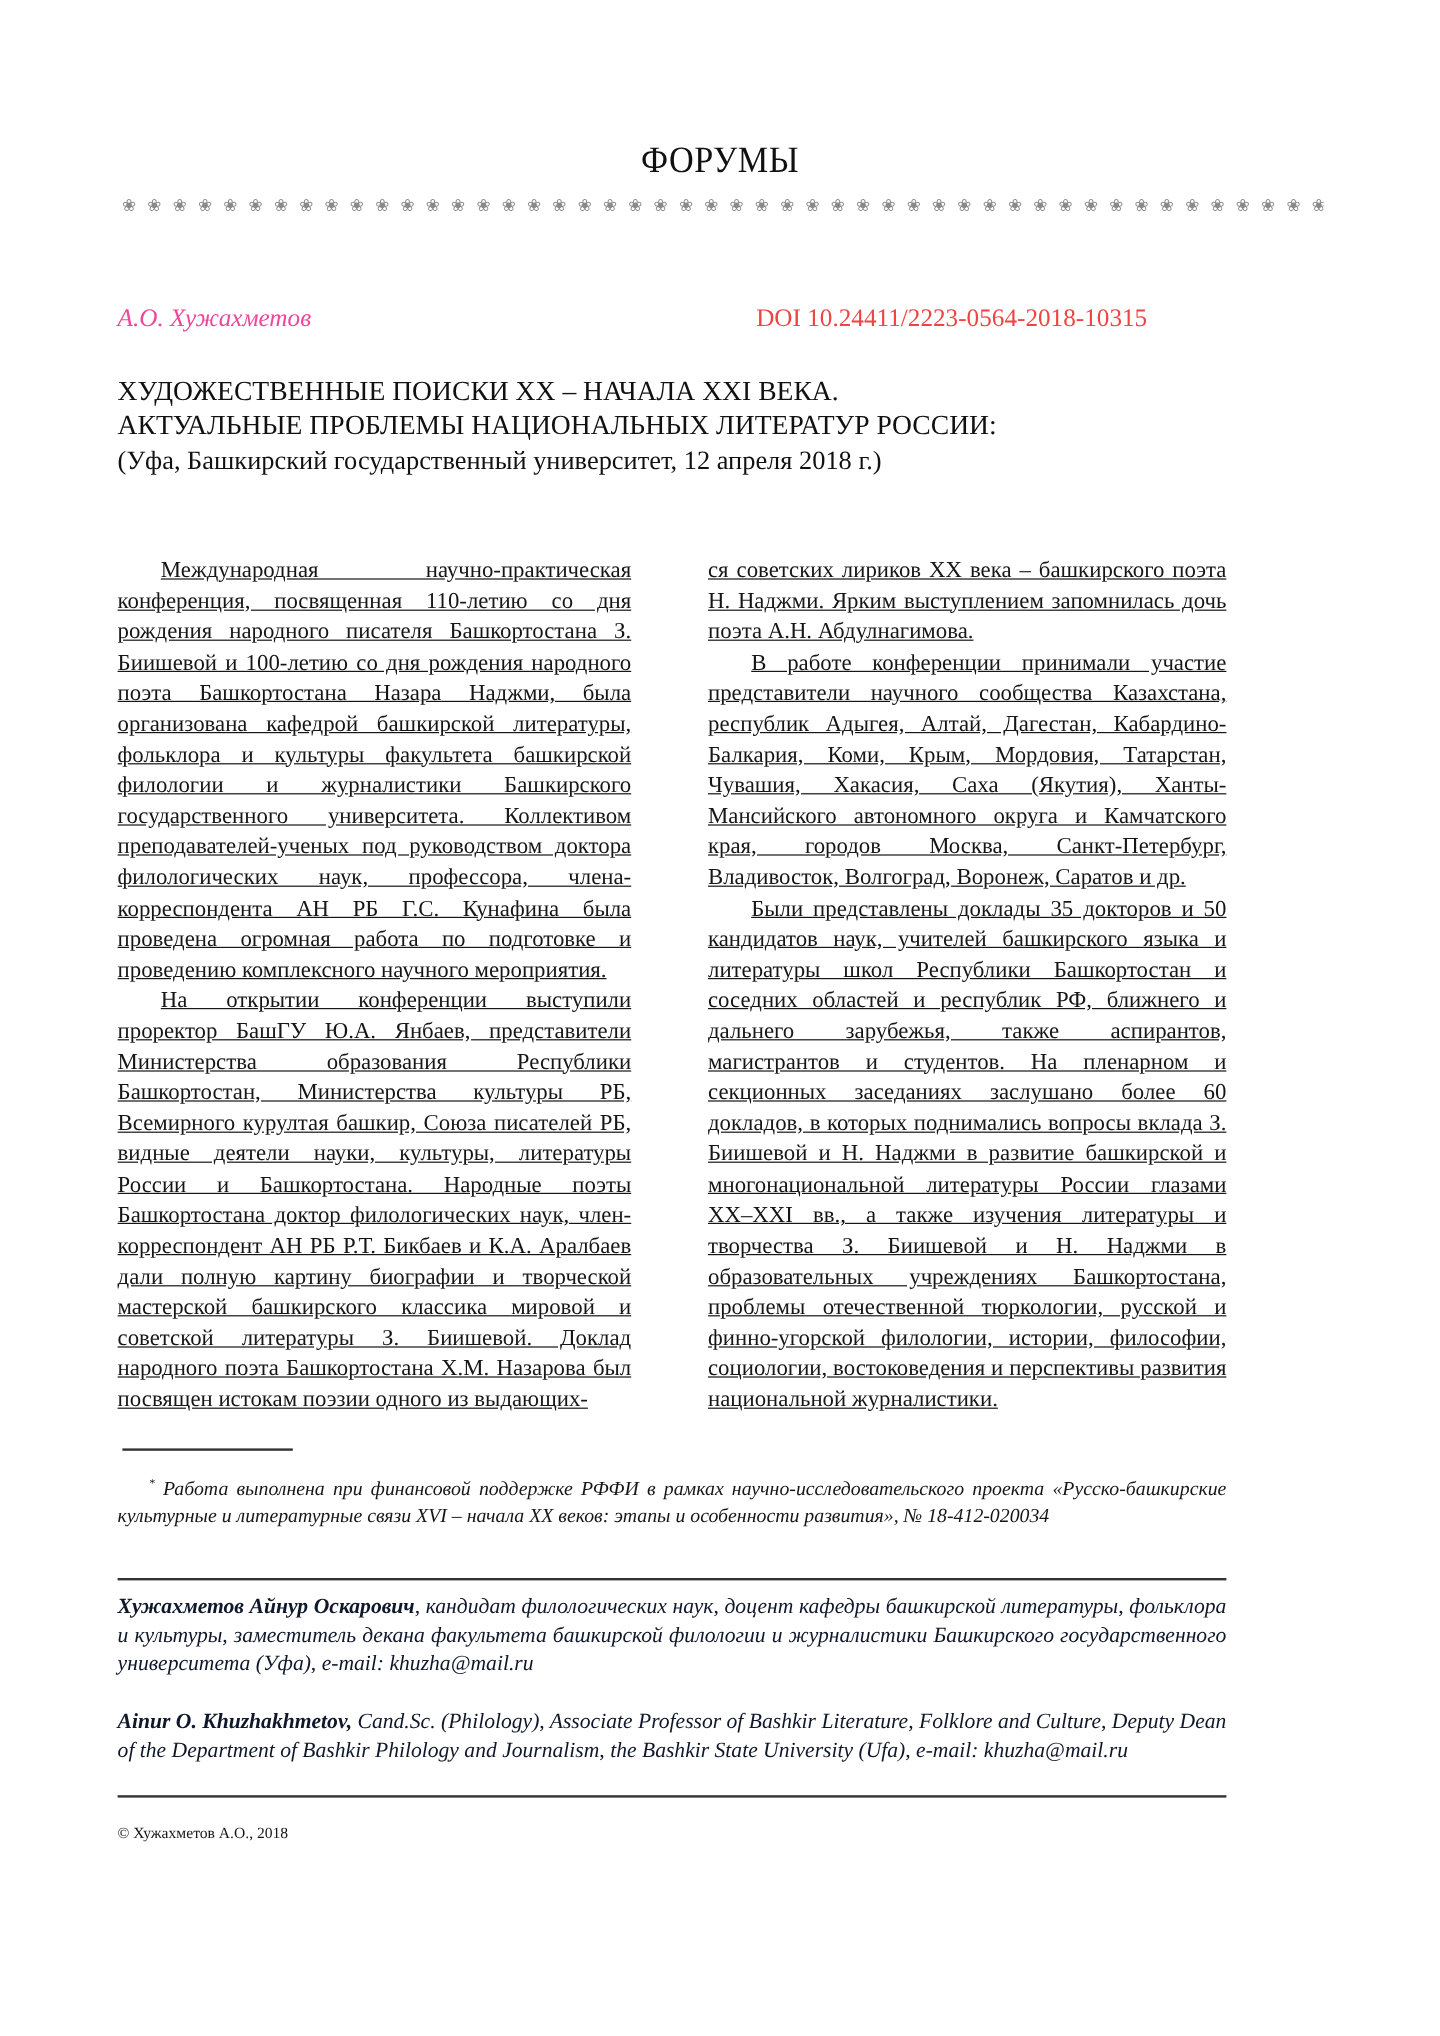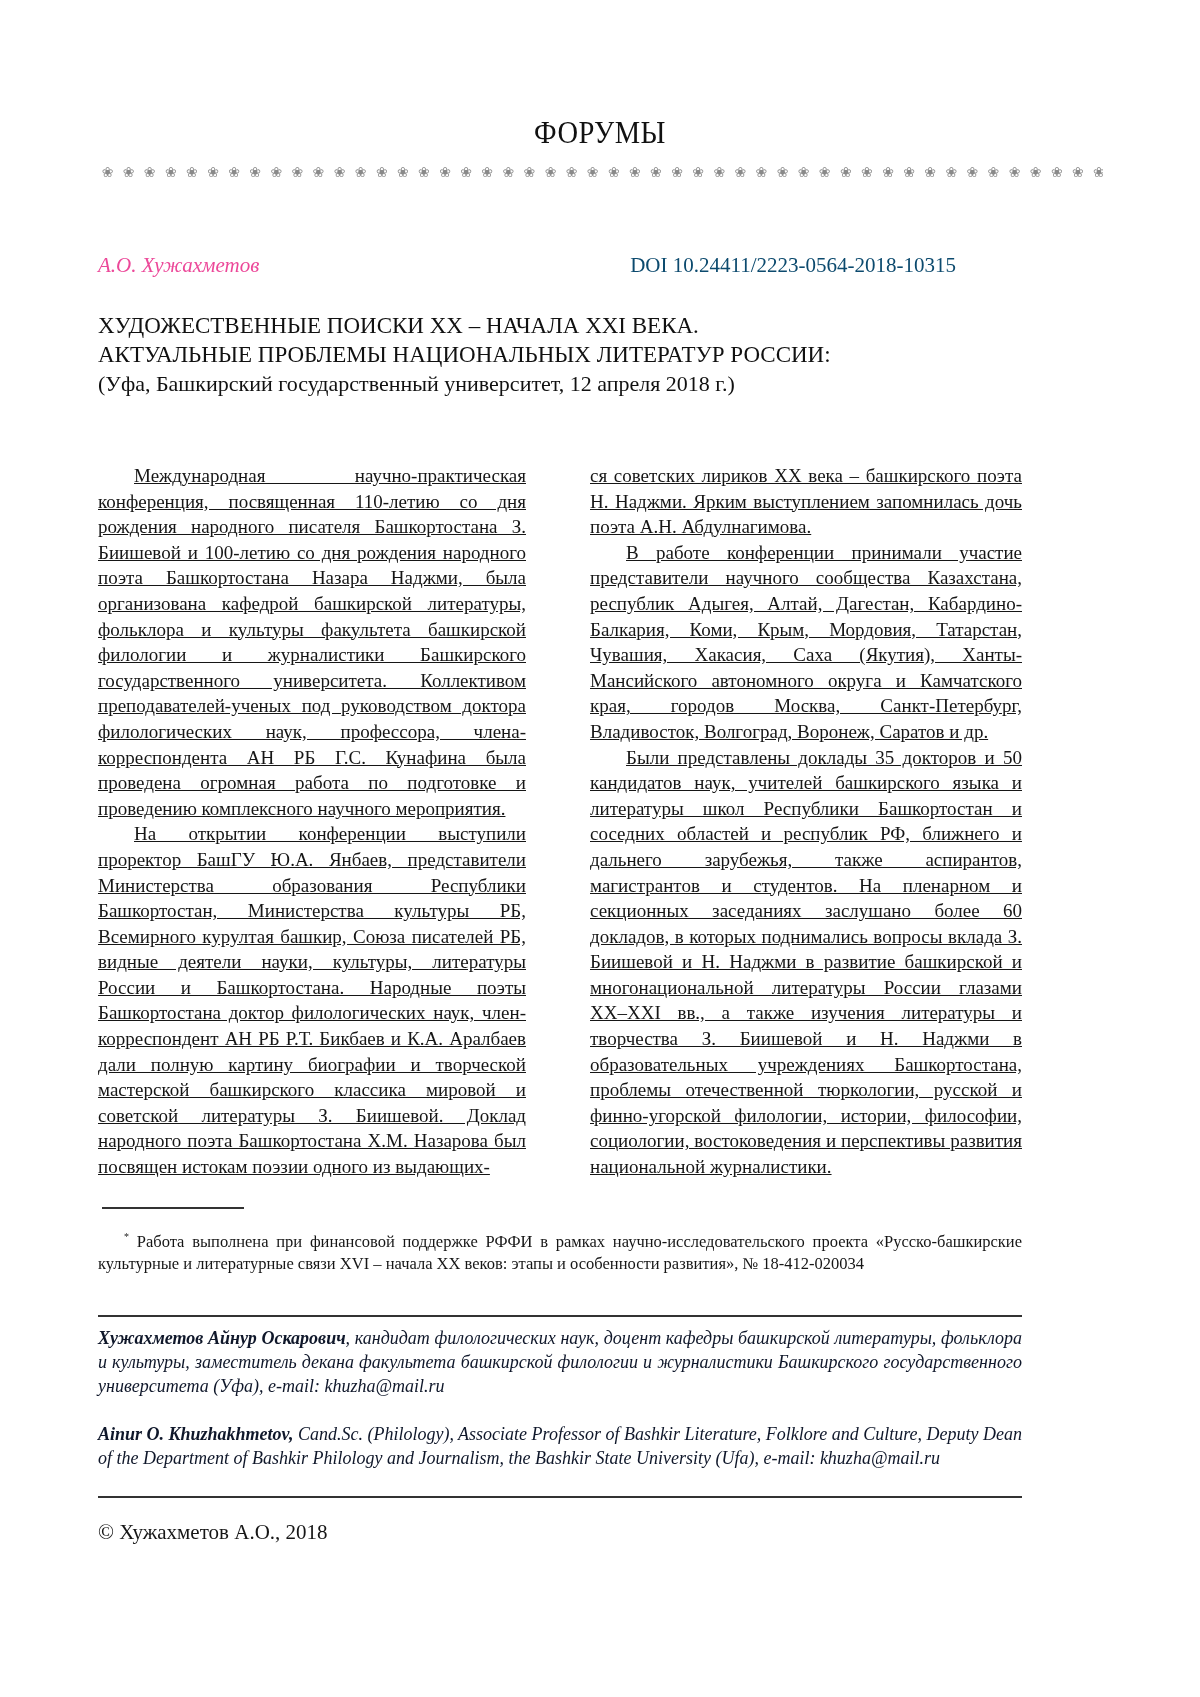--- a/index.html
+++ b/index.html
@@ -8,50 +8,50 @@
   .page { position: absolute; left: 0; top: 0; width: 1054px; height: 1697px; }
 
   .section-title { position: absolute; left: 0; width: 1200px; top: 115px; text-align: center;
                    font-size: 31px; letter-spacing: 0.5px; color: #111; transform: scaleX(0.92); }
 
   .ornament { position: absolute; left: 97px; top: 164px; width: 1006px; height: 18px; overflow: hidden;
               white-space: nowrap; color: #8a8a8a; font-size: 14px; line-height: 18px; }
   .ornament span { display: inline-block; width: 21.1px; text-align: center; }
 
   .author-line { position: absolute; left: 98px; top: 253px; font-size: 21px; font-style: italic; color: #ec4899; }
-  .doi { position: absolute; right: 98px; top: 253px; font-size: 21px; color: #0c4a6e; }
+  .doi { position: absolute; right: 98px; top: 253px; font-size: 21px; color: #ef4444; }
 
   .title-block { position: absolute; left: 98px; top: 311px; width: 1000px; font-size: 23px; line-height: 29px; color: #111; }
   .title-block .t-line { display: block; white-space: nowrap; }
   .title-block .venue { font-size: 22px; }
 
   .col { position: absolute; top: 463px; width: 428px; font-size: 19px; line-height: 25.6px;
          text-align: justify; color: #161616; }
   .col.left { left: 98px; text-decoration: underline; }
   .col.right { left: 590px; width: 432px; text-decoration: underline; }
   .col p { margin: 0; text-indent: 36px; }
   .col p.cont { text-indent: 0; }
 
   .fn-rule { position: absolute; left: 102px; top: 1207px; width: 142px; height: 0; border-top: 2px solid #333; }
   .footnote { position: absolute; left: 98px; top: 1226px; width: 924px; font-size: 16.5px; line-height: 22px;
-              text-align: justify; color: #161616; }
+              text-align: justify; color: #161616; font-style: italic; }
   .footnote p { margin: 0; text-indent: 26px; }
   .footnote sup { font-size: 10px; }
 
   .rule { position: absolute; left: 98px; width: 924px; height: 0; border-top: 2px solid #333; }
   .rule.r1 { top: 1315px; }
   .rule.r2 { top: 1496px; }
 
   .bio { position: absolute; left: 98px; width: 924px; font-size: 18px; line-height: 24px; font-style: italic;
          text-align: justify; color: #0f172a; }
   .bio.ru { top: 1326px; }
   .bio.en { top: 1422px; }
   .bio b { font-weight: bold; }
 
-  .copyright { position: absolute; left: 98px; top: 1520px; font-size: 21px; color: #161616; }
+  .copyright { position: absolute; left: 98px; top: 1520px; font-size: 13px; color: #161616; }
 </style>
 </head>
 <body>
 
 <div class="page">
 
   <div class="section-title">ФОРУМЫ</div>
 
   <div class="ornament" id="ornament"><span>❀</span><span>❀</span><span>❀</span><span>❀</span><span>❀</span><span>❀</span><span>❀</span><span>❀</span><span>❀</span><span>❀</span><span>❀</span><span>❀</span><span>❀</span><span>❀</span><span>❀</span><span>❀</span><span>❀</span><span>❀</span><span>❀</span><span>❀</span><span>❀</span><span>❀</span><span>❀</span><span>❀</span><span>❀</span><span>❀</span><span>❀</span><span>❀</span><span>❀</span><span>❀</span><span>❀</span><span>❀</span><span>❀</span><span>❀</span><span>❀</span><span>❀</span><span>❀</span><span>❀</span><span>❀</span><span>❀</span><span>❀</span><span>❀</span><span>❀</span><span>❀</span><span>❀</span><span>❀</span><span>❀</span><span>❀</span></div>
 

